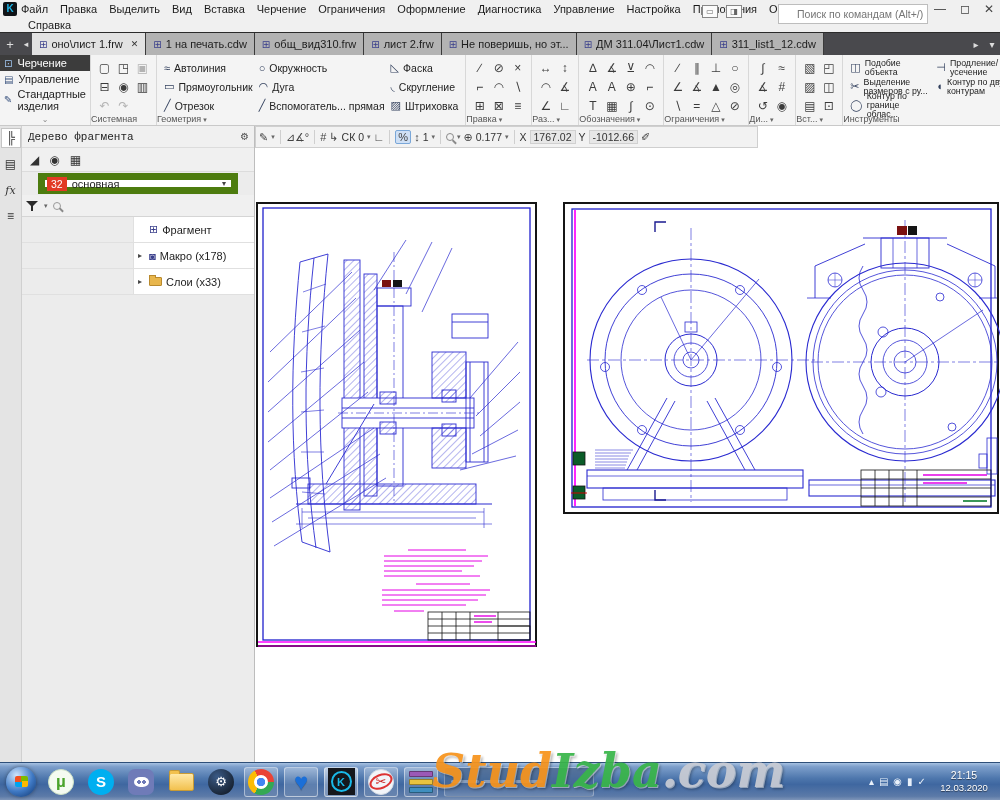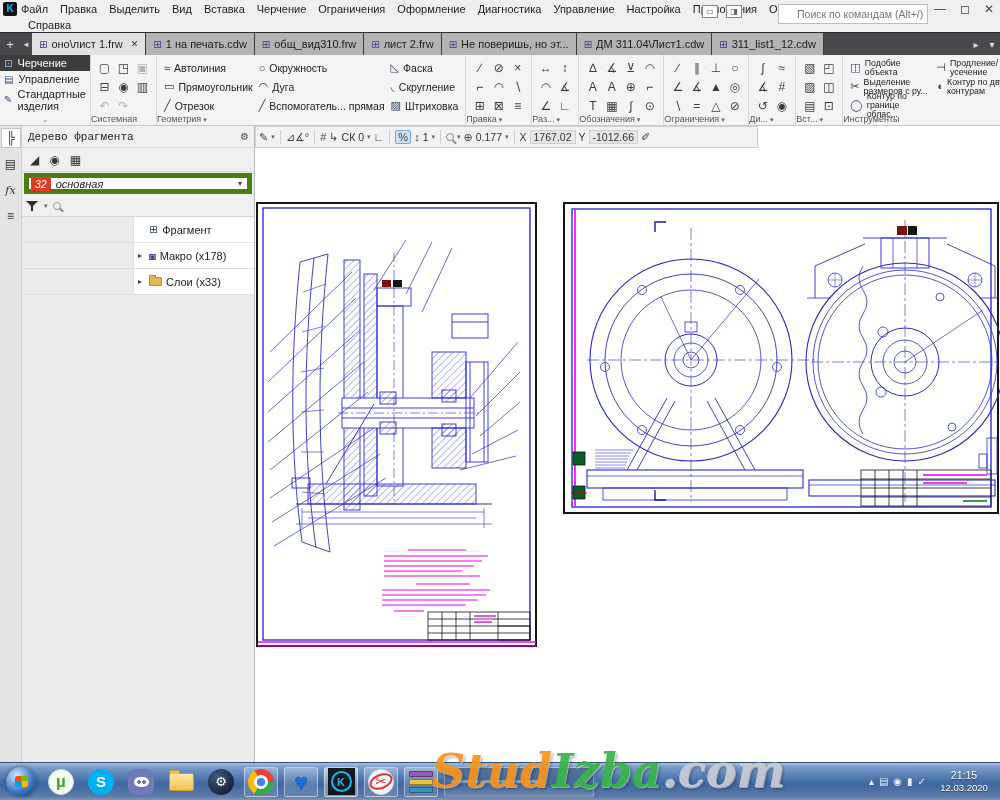--- a/index.html
+++ b/index.html
@@ -60,21 +60,21 @@
   #treepanel{position:absolute;left:0;top:126px;width:255px;height:636px;background:#ececec;border-right:1px solid #bdbdbd;}
   #lstrip{position:absolute;left:0;top:0;width:22px;height:100%;background:#e4e4e4;border-right:1px solid #d0d0d0;
     display:flex;flex-direction:column;align-items:center;padding-top:2px;gap:6px;}
   .sico{width:20px;height:20px;display:flex;align-items:center;justify-content:center;font-size:12px;color:#333;}
   .sico.act{background:#fff;border:1px solid #c5c5c5;}
   .sico .fx{font-style:italic;font-family:"DejaVu Serif",serif;font-size:11px;}
   #pcontent{position:absolute;left:22px;top:0;right:0;bottom:0;}
   #phead{height:22px;display:flex;align-items:center;padding:0 6px;font-size:11px;color:#222;background:#f0f0f0;border-bottom:1px solid #dcdcdc;font-family:Liberation Mono, monospace;}
   #phead .gear{margin-left:auto;color:#555;font-size:12px;}
   #ptools{height:24px;display:flex;align-items:center;gap:10px;padding:0 8px;background:#f0f0f0;border-bottom:1px solid #dcdcdc;font-size:12px;color:#333;}
-  #layerrow{height:21px;display:flex;align-items:center;background:#fff;border:5px solid #4d7c0f;margin:1px 2px;font-style:italic;}
+  #layerrow{height:21px;display:flex;align-items:center;background:#fff;border:7px solid #4d7c0f;margin:1px 16px;}
   #layerbadge{background:#e23b24;color:#fff;font-size:10.5px;padding:1px 4px;margin-left:2px;}
   #layername{flex:1;font-size:11px;color:#222;padding-left:5px;}
   #layerdd{font-size:8px;color:#444;padding-right:5px;}
   #filterrow{height:22px;display:flex;align-items:center;gap:5px;padding:0 4px;border-bottom:1px solid #d5d5d5;background:#f0f0f0;}
   .funnel{position:relative;width:13px;height:13px;display:inline-block;}
   .funnel::before{content:"";position:absolute;left:0;top:2px;border-left:6px solid transparent;border-right:6px solid transparent;border-top:6px solid #2b2b2b;}
   .funnel::after{content:"";position:absolute;left:5px;top:7px;width:2px;height:5px;background:#2b2b2b;}
   #ptree .trow{height:26px;display:flex;border-bottom:1px solid #e0e0e0;}
   .trowL{width:112px;background:#ececec;border-right:1px solid #e0e0e0;}
   .trowR{flex:1;background:#fff;display:flex;align-items:center;gap:4px;padding-left:4px;font-size:11px;color:#1e1e1e;}

